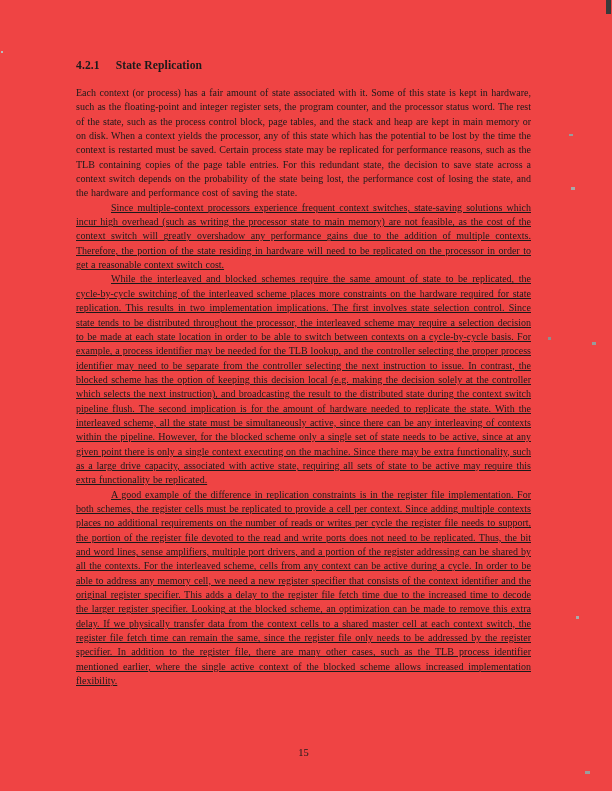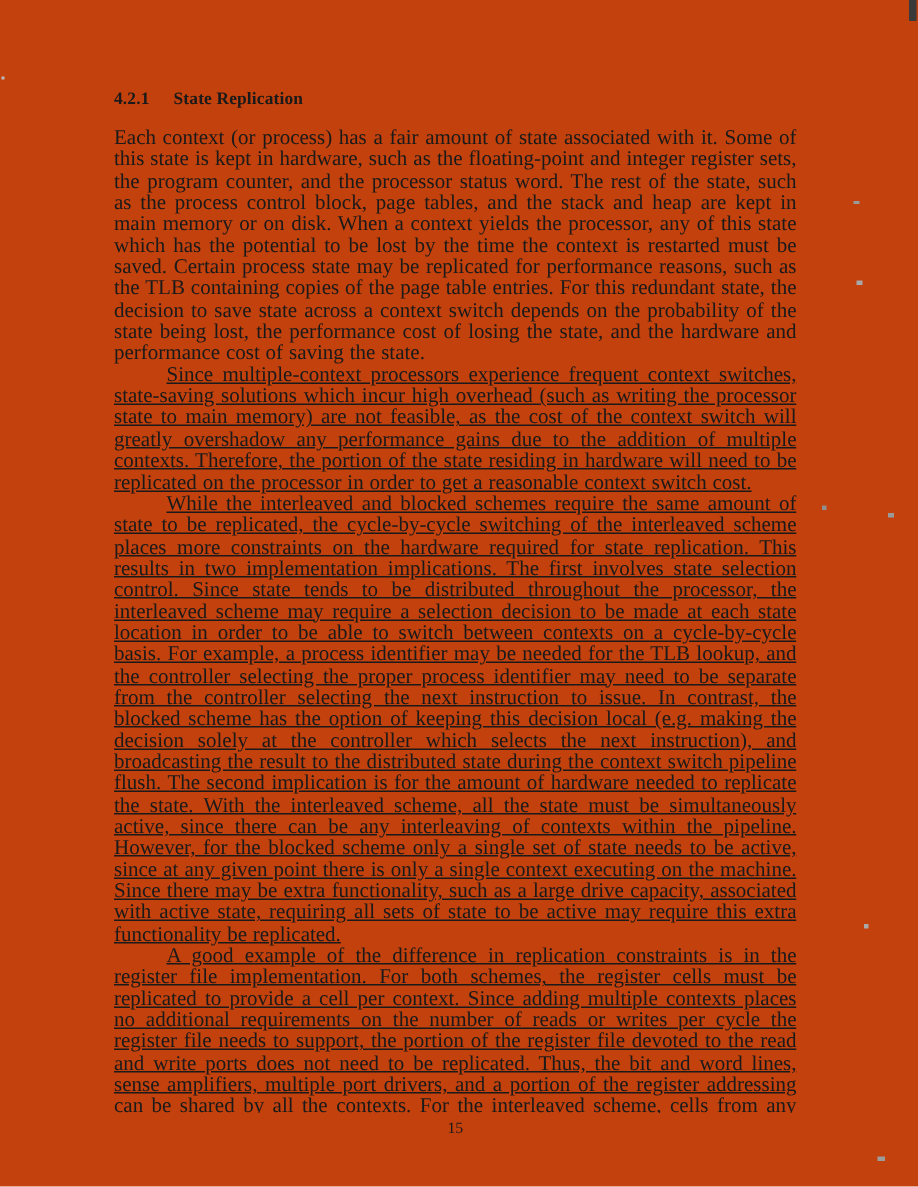--- a/index.html
+++ b/index.html
@@ -4,21 +4,21 @@
 <style>
   html, body {
     margin: 0;
     padding: 0;
     background: #ffffff;
   }
   .page {
     position: relative;
     width: 612px;
     height: 791px;
-    background: #c2410c;
+    background: #ef4444;
     overflow: hidden;
     font-family: "Liberation Serif", "DejaVu Serif", serif;
     color: #1a1a1a;
   }
   .section-heading {
     position: absolute;
     top: 59px;
     left: 76px;
     margin: 0;
     font-size: 11.6px;
@@ -34,21 +34,21 @@
     position: absolute;
     top: 86px;
     left: 76px;
     width: 455px;
     height: 656px;
     overflow: hidden;
   }
   .content p {
     margin: 0;
     padding: 0;
-    font-size: 14px;
+    font-size: 10px;
     line-height: 14.35px;
     text-align: justify;
     word-spacing: 0.4px;
   }
   .content p.indent {
     text-indent: 35px;
     text-decoration: underline;
   }
   .page-number {
     position: absolute;

